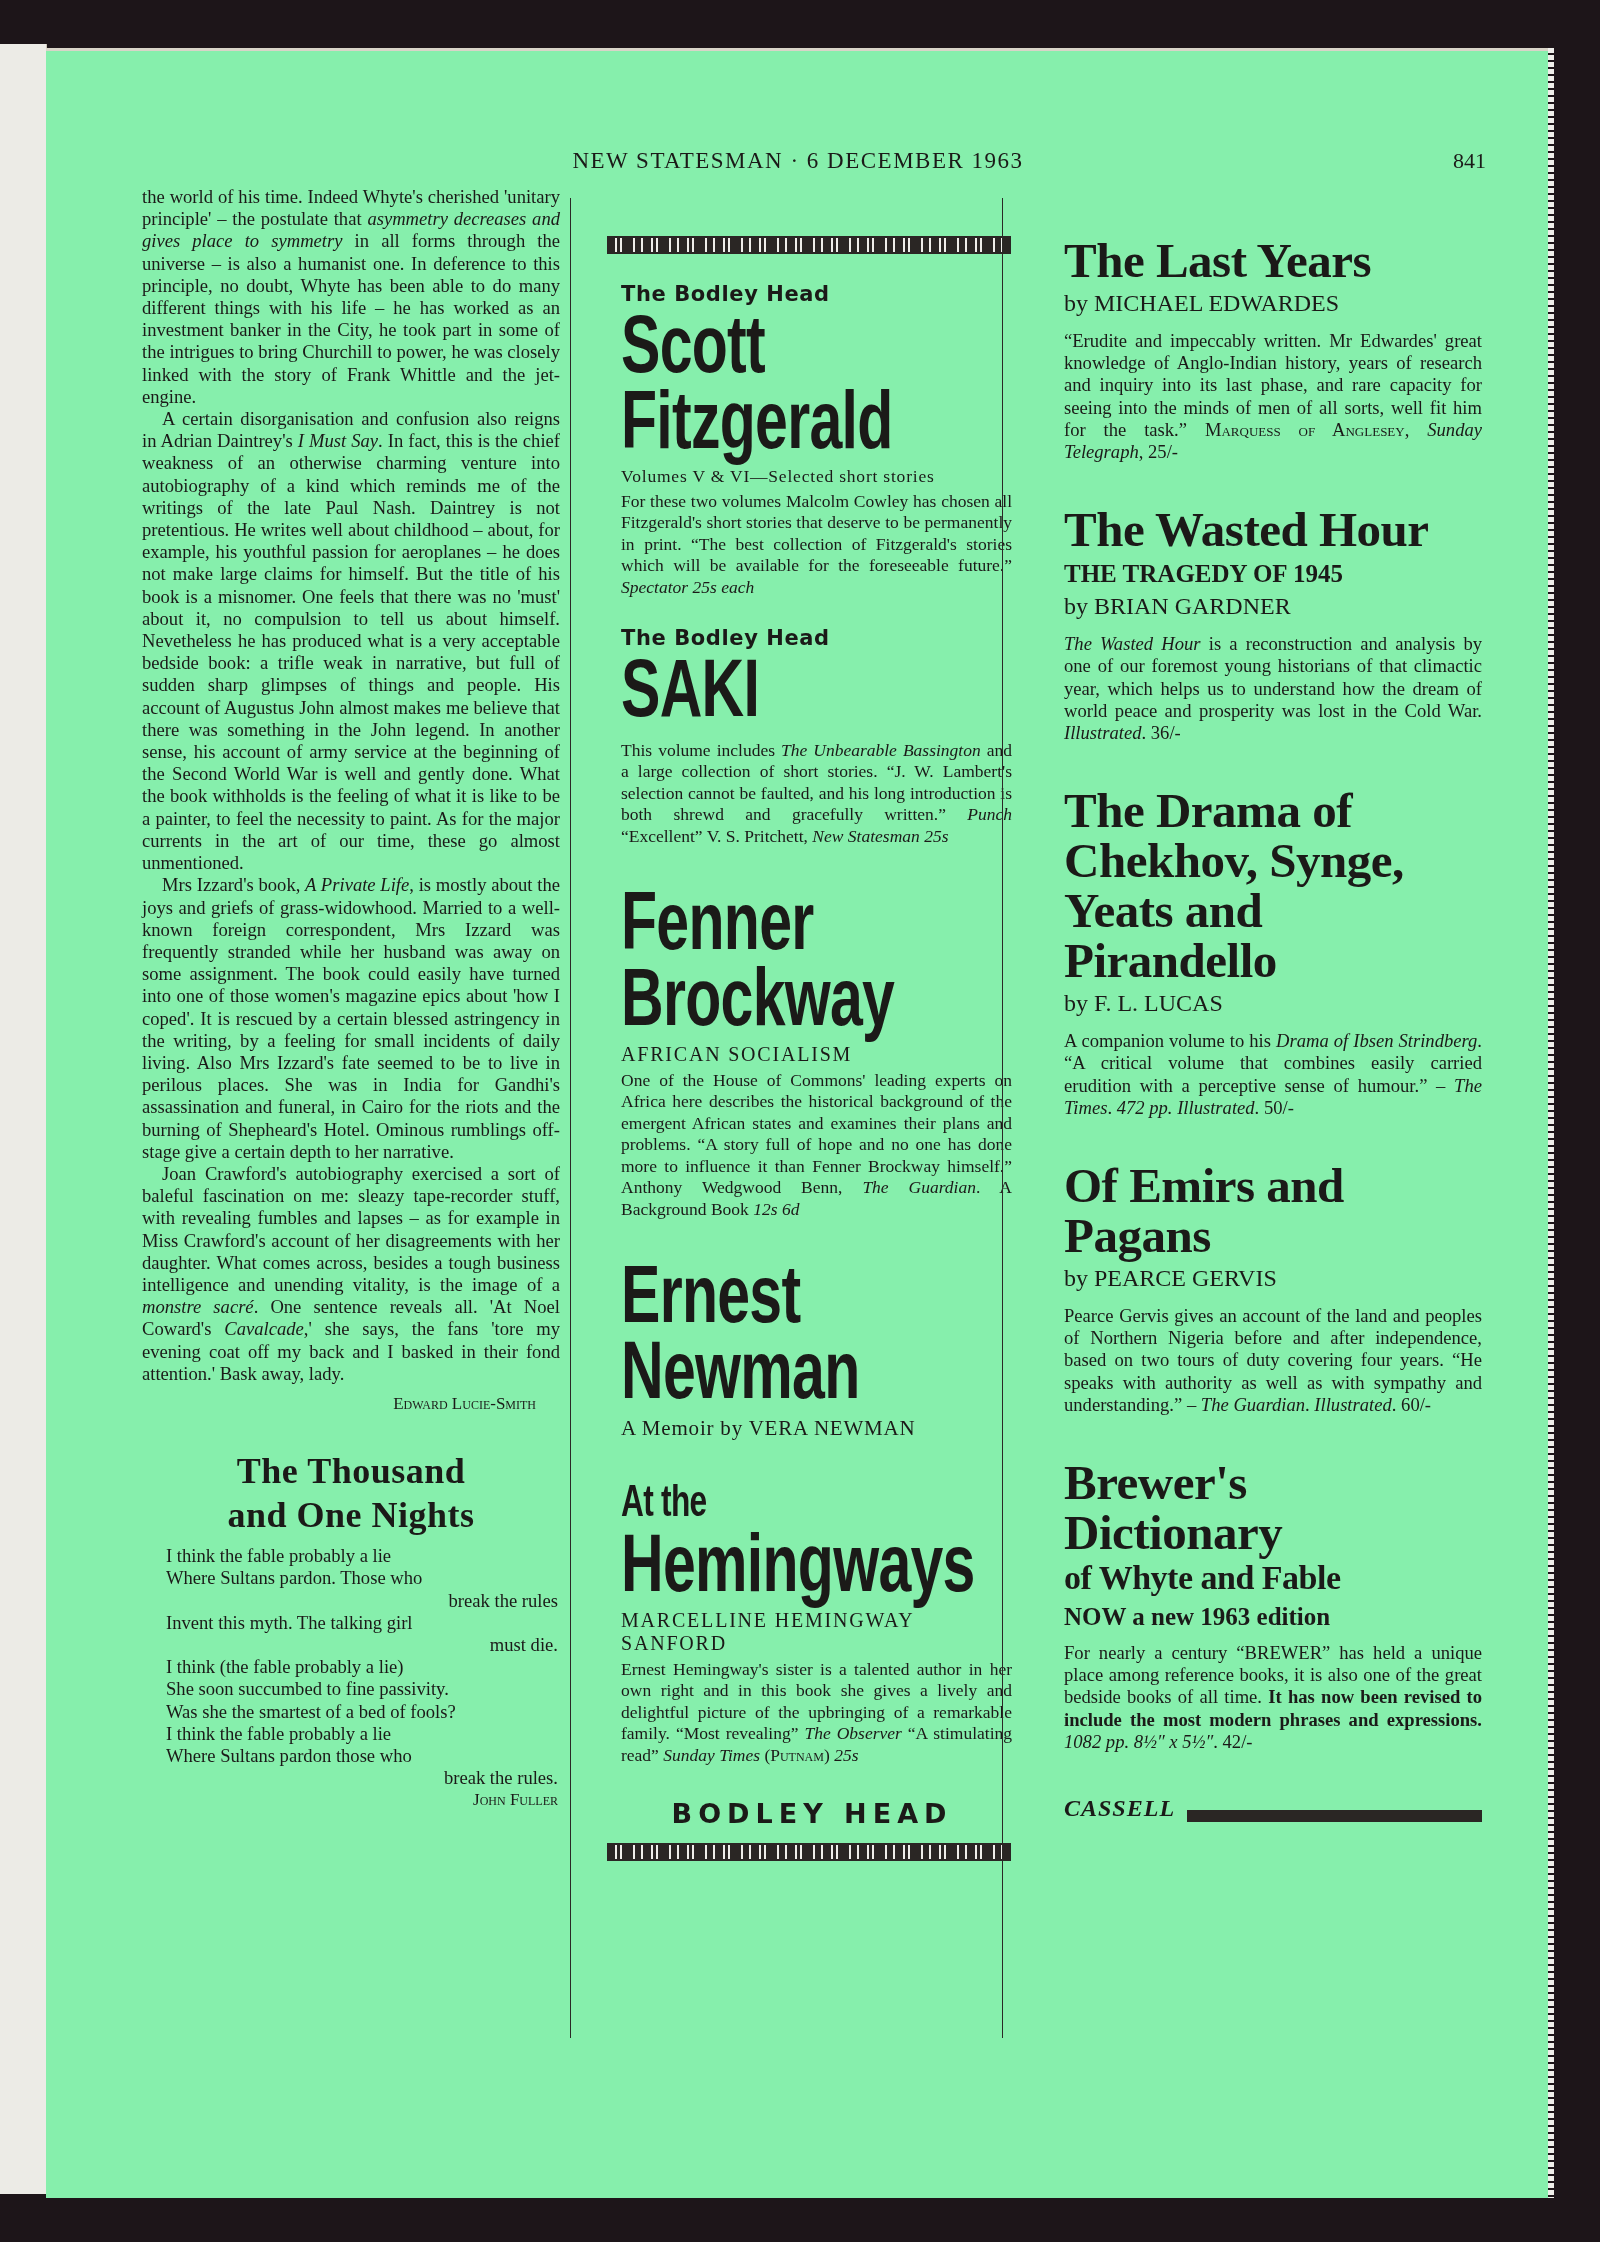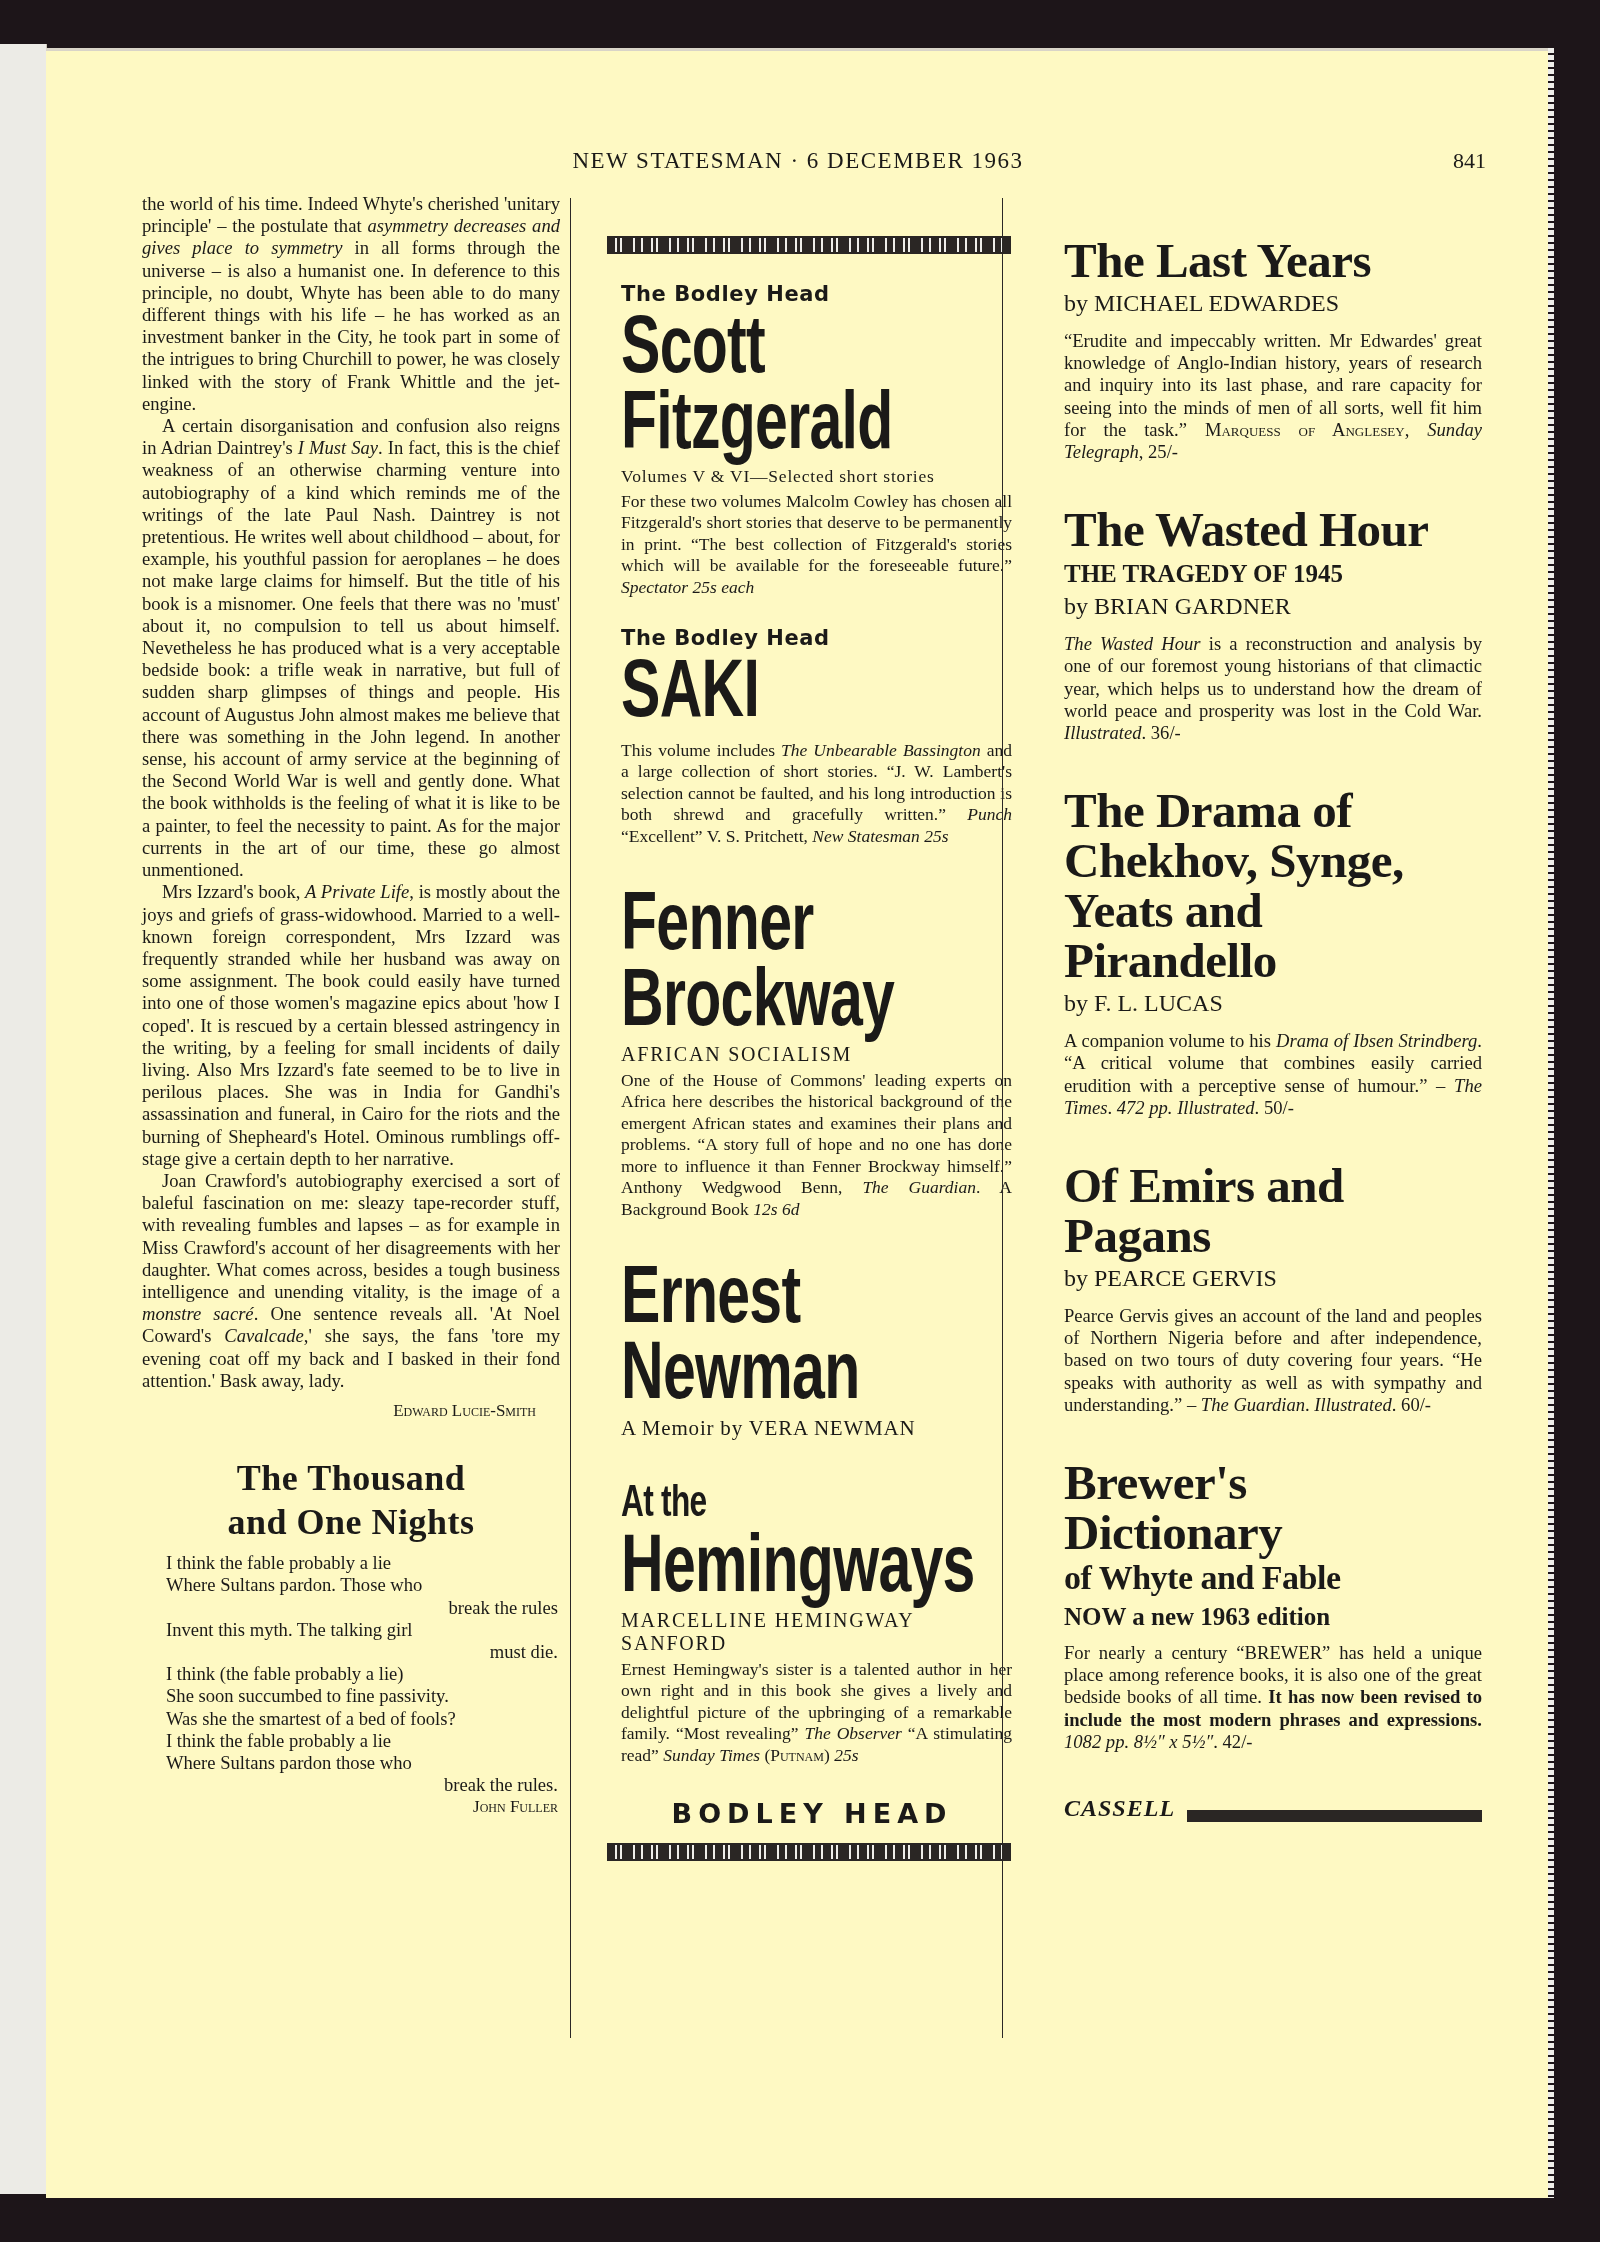--- a/index.html
+++ b/index.html
@@ -8,40 +8,40 @@
     background: #1d1519;
     font-family: "Liberation Serif", "DejaVu Serif", serif;
     color: #1b1a18;
   }
   .left-page {
     position: absolute; left: 0; top: 44px; width: 46px; height: 2150px;
     background: #ecebe6; border-right: 1px solid #c9c3b5;
   }
   .page {
     position: absolute; left: 46px; top: 48px; width: 1504px; height: 2150px;
-    background: #fef9c3;
+    background: #86efac;
     box-shadow: inset 0 3px 0 #d9d4c8;
   }
   .page::after {
     content: ""; position: absolute; right: -4px; top: 0; width: 6px; height: 100%;
     background: repeating-linear-gradient(180deg, #efeeea 0 5px, #1d1519 5px 7px);
   }
   .running-head {
     position: absolute; top: 100px; left: 0; width: 1504px; text-align: center;
     font-size: 23px; letter-spacing: 1.5px;
   }
   .page-num { position: absolute; top: 100px; right: 64px; font-size: 22px; }
 
   
   .col-left {
     position: absolute; left: 96px; top: 138px; width: 418px;
     font-size: 18.6px; line-height: 22.2px; text-align: justify; hyphens: none;
   }
   .col-left p { margin: 0; text-indent: 20px; }
-  .col-left p.first { text-indent: 0; margin-top: 7px; }
+  .col-left p.first { text-indent: 0; }
   .col-left i { font-style: italic; }
   .sig { text-align: right; font-variant: small-caps; font-size: 17px; margin: 8px 24px 0 0; }
   .poem-title {
     text-align: center; font-size: 36px; line-height: 44px; margin-top: 34px; margin-bottom: 8px;
     font-weight: bold; letter-spacing: 0.5px;
   }
   .poem { padding-left: 24px; padding-right: 2px; }
   .poem .line { white-space: nowrap; text-align: left; }
   .poem .line.right { text-align: right; }
   .poem-sig { text-align: right; font-variant: small-caps; font-size: 17px; margin-right: 2px; }

